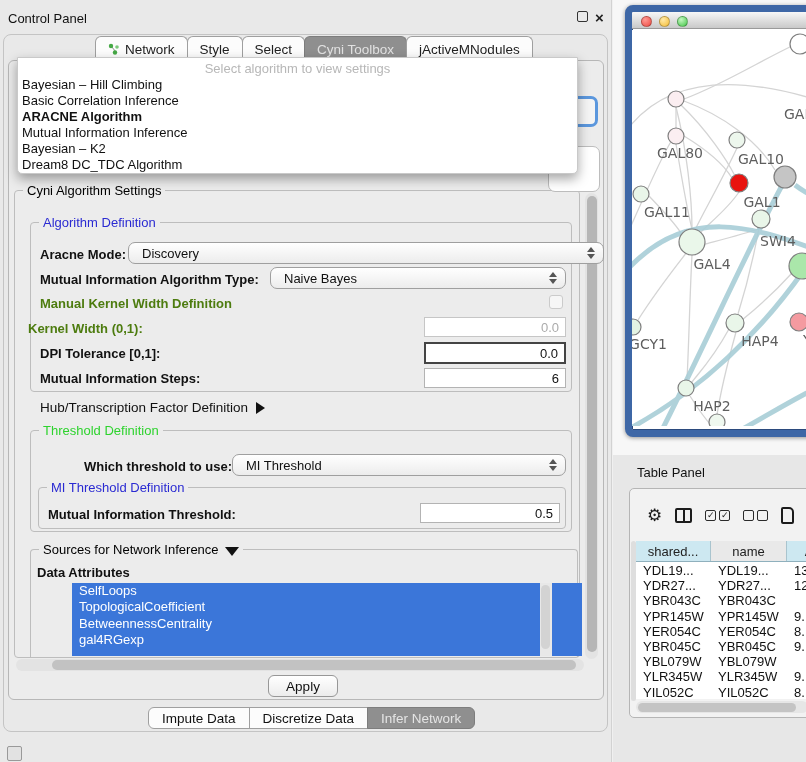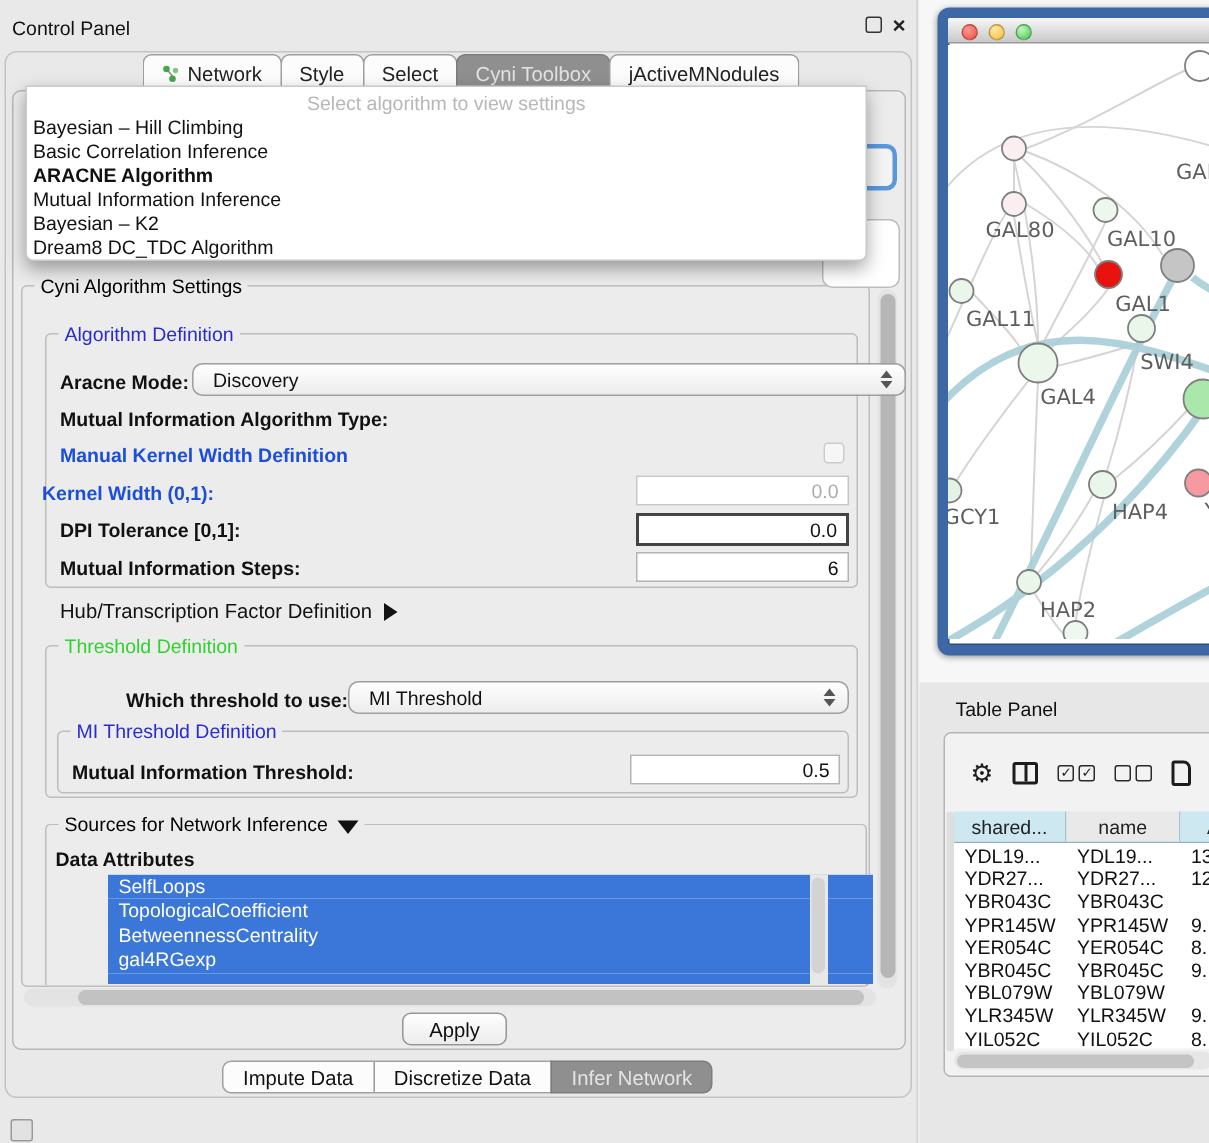--- a/index.html
+++ b/index.html
@@ -35,21 +35,21 @@
   
   .vscroll-main { position:absolute; left:585px; top:193px; width:13px; height:466px; background:#e3e3e3; border-radius:7px; }
   .vscroll-main .thumb { position:absolute; left:1.5px; top:3px; width:10px; height:456px; background:#b6b6b6; border-radius:6px; }
   .hscroll-main { position:absolute; left:16px; top:659px; width:568px; height:12px; background:#e3e3e3; border-radius:7px; }
   .hscroll-main .thumb { position:absolute; left:36px; top:1px; width:524px; height:10px; background:#c2c2c2; border-radius:6px; }
 
   
   .gbox { position:absolute; border:1px solid #bdbdbd; border-radius:4px; }
   .gbox-legend { position:absolute; top:-8px; left:8px; background:#ececec; padding:0 4px; font-size:13px; white-space:nowrap; }
   .lbl { position:absolute; font-size:13px; font-weight:bold; color:#111; white-space:nowrap; }
-  .lbl.dis { color:#1d4ed8; }
+  .lbl.dis { color:#4d7c0f; }
   .plain { font-weight:normal; }
 
   .combo { position:absolute; height:22px; border:1px solid #9f9f9f; border-radius:7px; background:linear-gradient(#ffffff,#ececec); display:flex; align-items:center; font-size:13px; color:#111; padding-left:13px; }
   .combo .arrows { position:absolute; right:8px; top:4px; display:flex; flex-direction:column; gap:2px; }
   .arr-up { width:0; height:0; border-left:4px solid transparent; border-right:4px solid transparent; border-bottom:5px solid #555; }
   .arr-dn { width:0; height:0; border-left:4px solid transparent; border-right:4px solid transparent; border-top:5px solid #555; }
 
   .field { position:absolute; height:20px; background:#fff; border:1px solid #b3b3b3; font-size:13px; color:#111; text-align:right; padding:2px 6px 0 0; }
   .field.dis { color:#ababab; border-color:#c6c6c6; }
   .field.focus { border:2px solid #444; }
@@ -181,20 +181,27 @@
     <span class="lbl" style="left:40px; top:247px;">Aracne Mode:</span>
     <div class="combo" style="left:128px; top:242px; width:476px;">
       <span>Discovery</span>
       <span class="arrows">
           <span class="arr-up"></span>
           <span class="arr-dn"></span>
         </span>
     </div>
 
     <span class="lbl" style="left:40px; top:272px;">Mutual Information Algorithm Type:</span>
+    <div class="combo" style="left:270px; top:267px; width:296px;">
+      <span>Naive Bayes</span>
+      <span class="arrows">
+          <span class="arr-up"></span>
+          <span class="arr-dn"></span>
+        </span>
+    </div>
 
     <span class="lbl dis" style="left:40px; top:296px;">Manual Kernel Width Definition</span>
     <div class="checkbox" style="left:549px; top:295px;"></div>
 
     <span class="lbl dis" style="left:28px; top:321px;">Kernel Width (0,1):</span>
     <div class="field dis" style="left:424px; top:317px; width:142px;">0.0</div>
 
     <span class="lbl" style="left:40px; top:346px;">DPI Tolerance [0,1]:</span>
     <div class="field focus" style="left:424px; top:342px; width:142px; height:22px;">0.0</div>
 

